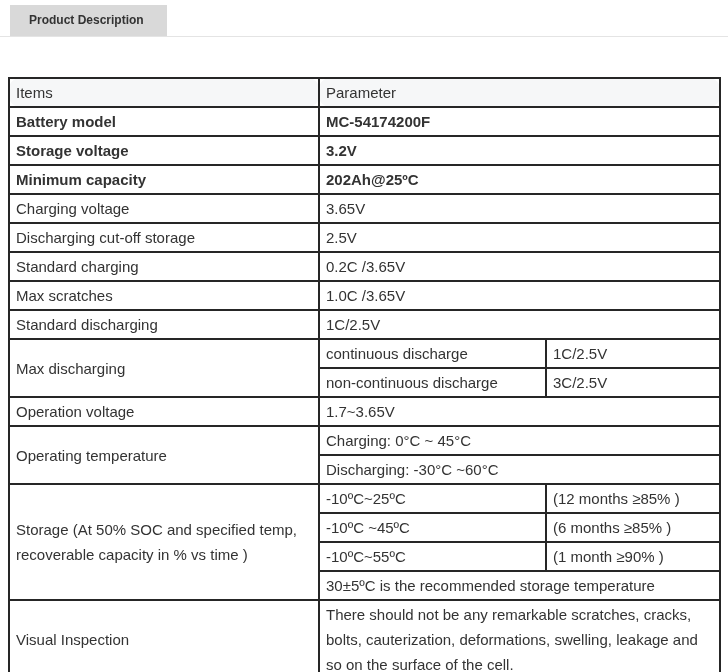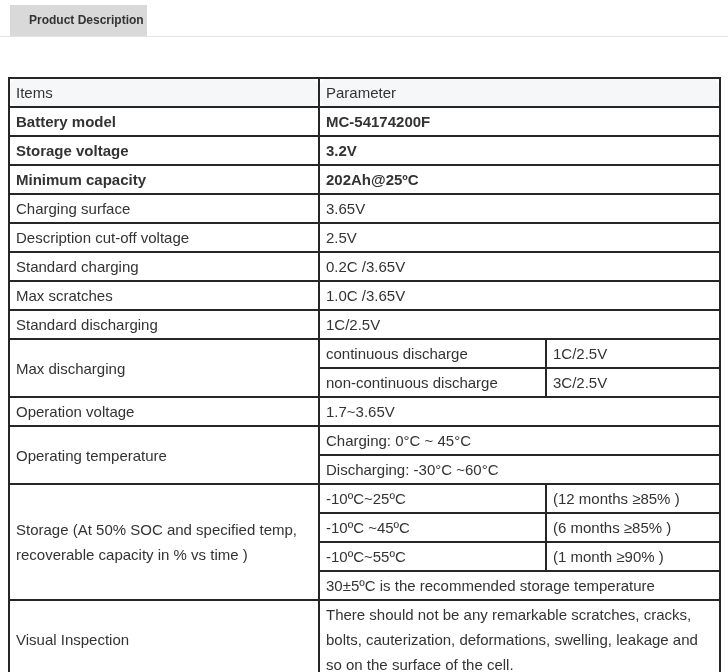--- a/index.html
+++ b/index.html
@@ -13,21 +13,21 @@
   .page { width: 728px; height: 672px; overflow: hidden; position: relative; }
 
   
   .tabbar {
     padding: 5px 0 0 10px;
     border-bottom: 1px solid #e4e4e4;
   }
   .tab {
     display: inline-block;
     background: #d9d9d9;
-    padding: 8px 3px 9px 19px;
+    padding: 8px 23px 9px 19px;
     font-size: 12px;
     font-weight: bold;
     color: #333333;
     cursor: pointer;
     vertical-align: bottom;
   }
 
   
   table.spec {
     border-collapse: collapse;
@@ -87,26 +87,26 @@
       <td>Storage voltage</td>
       <td colspan="2">3.2V</td>
     </tr>
 
     <tr class="bold">
       <td>Minimum capacity</td>
       <td colspan="2">202Ah@25ºC</td>
     </tr>
 
     <tr>
-      <td>Charging surface</td>
+      <td>Charging voltage</td>
       <td colspan="2">3.65V</td>
     </tr>
 
     <tr>
-      <td>Description cut-off voltage</td>
+      <td>Discharging cut-off storage</td>
       <td colspan="2">2.5V</td>
     </tr>
 
     <tr>
       <td>Standard charging</td>
       <td colspan="2">0.2C /3.65V</td>
     </tr>
 
     <tr>
       <td>Max scratches</td>

